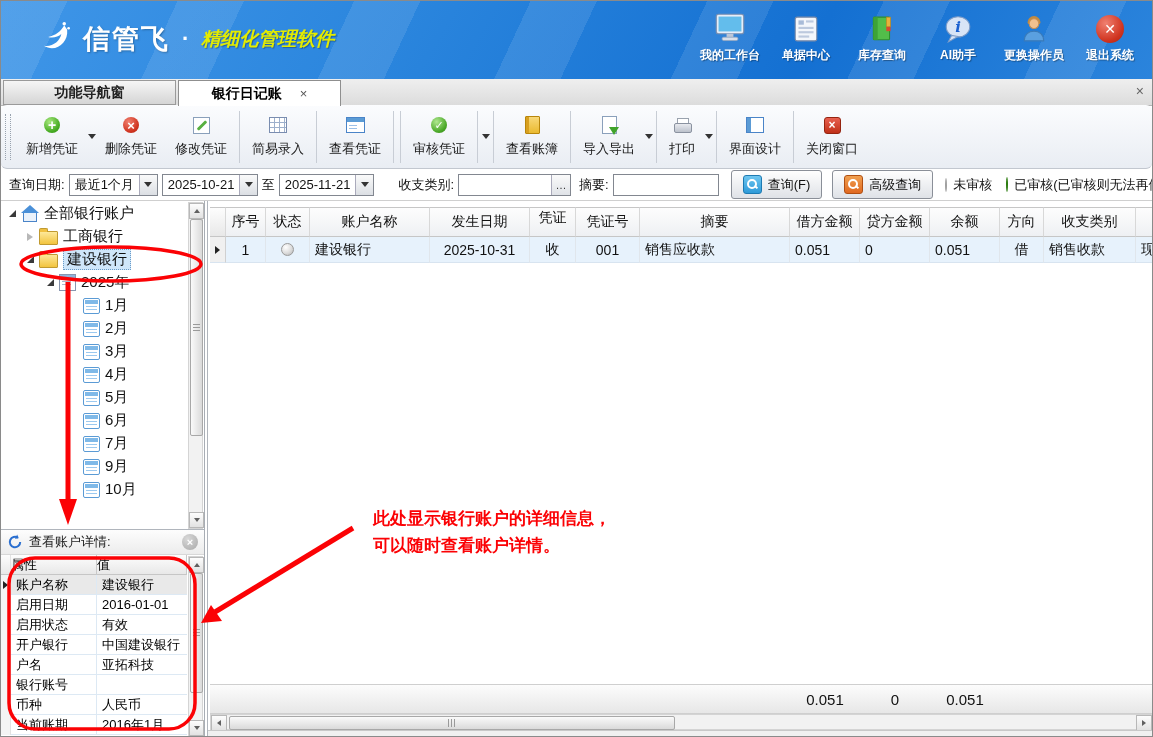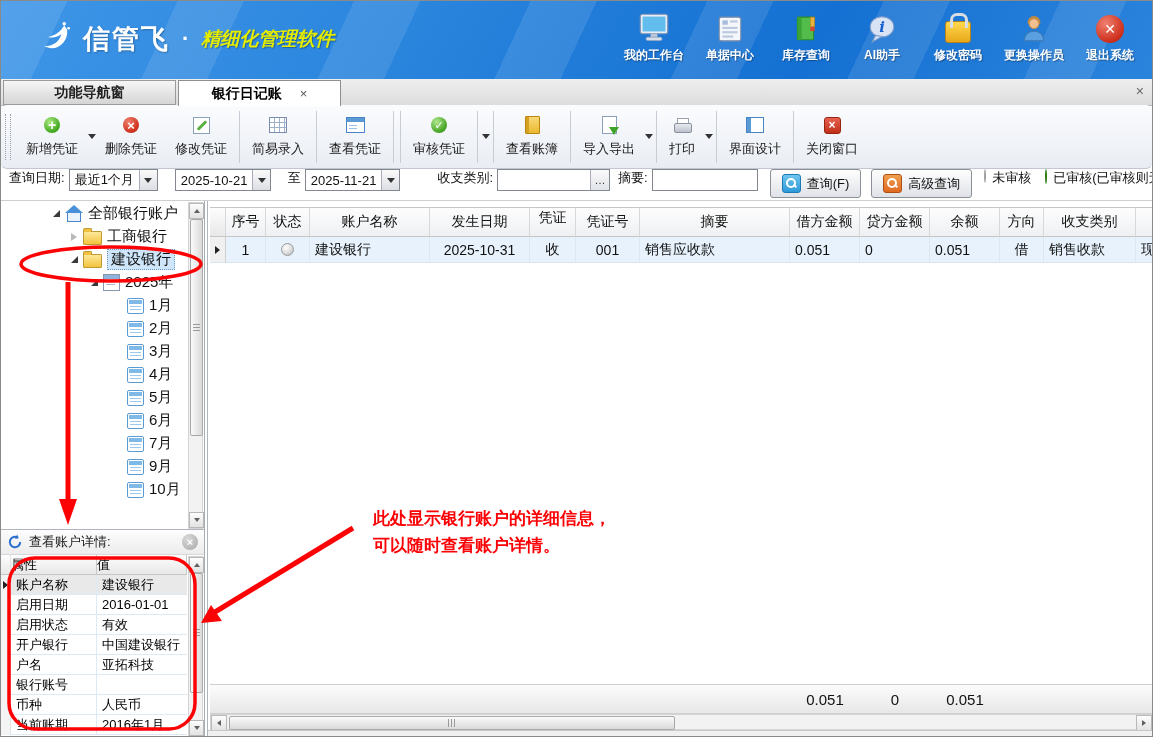--- a/index.html
+++ b/index.html
@@ -70,43 +70,43 @@
   .ic-io{width:13px;height:16px;background:#fff;border:1px solid #8aa0bb;position:relative;}
   .ic-io::after{content:"";position:absolute;right:-3px;bottom:-2px;width:0;height:0;border-left:5px solid transparent;border-right:5px solid transparent;border-top:8px solid #3fa32a;}
   .ic-print{width:17px;height:15px;position:relative;}
   .ic-print::before{content:"";position:absolute;left:3px;top:0;width:10px;height:5px;background:#fff;border:1px solid #9aa2ae;}
   .ic-print::after{content:"";position:absolute;left:0;top:5px;width:16px;height:8px;background:linear-gradient(#e8eaef,#bcc2cc);border:1px solid #8a92a0;border-radius:2px;}
   .ic-layout{width:16px;height:14px;background:#fff;border:1px solid #4a84c8;box-shadow:inset 4px 0 0 #5b9bd5;}
   .ic-closewin{width:15px;height:15px;background:linear-gradient(#e86050,#c03018);border:1px solid #952410;border-radius:3px;display:flex;align-items:center;justify-content:center;color:#fff;font-weight:bold;}
   .ic-closewin::before{content:"×";font-size:12px;line-height:1;}
 
   
-  .filterbar{position:absolute;left:0;top:168px;width:100%;height:32px;box-sizing:border-box;background:#fff;border-bottom:1px solid #cfcfcf;display:flex;align-items:flex-start;padding-left:8px;font-size:13px;color:#111;}
+  .filterbar{position:absolute;left:0;top:168px;width:100%;height:32px;box-sizing:border-box;background:#fff;border-bottom:1px solid #cfcfcf;display:flex;align-items:center;padding-left:8px;font-size:13px;color:#111;}
   .flabel{margin-right:4px;white-space:nowrap;}
-  .combo{display:flex;align-items:center;border:1px solid #828790;height:22px;background:#fff;box-sizing:border-box;margin-right:17px;cursor:pointer;}
+  .combo{display:flex;align-items:center;border:1px solid #828790;height:22px;background:#fff;box-sizing:border-box;margin-right:4px;cursor:pointer;}
   .combo .cv{padding:0 5px;white-space:nowrap;}
   .combo .ca{width:17px;height:20px;border-left:1px solid #aab;background:linear-gradient(#fafafa,#dcdfe4);display:flex;align-items:center;justify-content:center;}
   .tinput{border:1px solid #828790;height:22px;box-sizing:border-box;font-size:13px;padding:0 4px;outline:none;font-family:inherit;}
   .cat-wrap{display:flex;align-items:center;border:1px solid #828790;height:22px;box-sizing:border-box;margin-right:8px;}
   .cat-wrap input{border:none;height:18px;width:88px;outline:none;}
   .dots-btn{width:18px;height:20px;border-left:1px solid #aab;background:linear-gradient(#fafafa,#e0e3e8);display:flex;align-items:center;justify-content:center;font-size:11px;color:#333;cursor:pointer;}
   .btn3d{display:flex;align-items:center;gap:6px;border:1px solid #8a8f98;border-radius:3px;background:linear-gradient(#fefefe,#dfe2e7);height:27px;padding:0 11px;font-size:13px;cursor:pointer;white-space:nowrap;}
   .ic-search,.ic-searcha{width:17px;height:17px;border-radius:3px;position:relative;}
   .ic-search{background:linear-gradient(#6ec6f0,#2e9ad8);border:1px solid #1d7ab2;}
   .ic-searcha{background:linear-gradient(#f0a050,#e06820);border:1px solid #b04f12;}
   .ic-search::before,.ic-searcha::before{content:"";position:absolute;left:3px;top:3px;width:6px;height:6px;border:2px solid #fff;border-radius:50%;}
   .ic-search::after,.ic-searcha::after{content:"";position:absolute;left:10px;top:10px;width:4px;height:2px;background:#fff;transform:rotate(45deg);}
   .sphere{border-radius:50%;display:inline-block;}
   .sp-gray{width:14px;height:14px;background:radial-gradient(circle at 35% 30%,#ffffff,#dcdcdc 55%,#b4b4b4);border:1px solid #a0a0a0;box-sizing:border-box;}
   .sp-green{width:15px;height:15px;background:radial-gradient(circle at 35% 30%,#b8f090,#48b01f 60%,#2f8d12);border:1px solid #2d7d10;box-sizing:border-box;}
   .rlabel{margin:0 14px 0 6px;white-space:nowrap;}
 
   
   .leftcol{position:absolute;left:0;top:200px;width:204px;height:537px;background:#fff;border-right:1px solid #a8adb4;box-sizing:border-box;}
-  .tree{position:absolute;left:0;top:1px;width:218px;height:327px;overflow:hidden;margin-left:44px;}
+  .tree{position:absolute;left:0;top:1px;width:218px;height:327px;overflow:hidden;}
   .titem{height:23px;display:flex;align-items:center;font-size:15px;color:#111;cursor:pointer;white-space:nowrap;}
   .titem .exp{width:14px;display:flex;justify-content:center;}
   .titem .tico{margin:0 5px 0 2px;display:flex;align-items:center;}
   .d0{padding-left:4px;} .d1{padding-left:22px;} .d2{padding-left:42px;} .d3{padding-left:80px;}
   .exp-open{width:0;height:0;border-bottom:7px solid #3a3a3a;border-left:7px solid transparent;}
   .exp-closed{width:0;height:0;border-top:4px solid transparent;border-bottom:4px solid transparent;border-left:6px solid #b8b8b8;}
   .sel-label{background:#cfe6fa;border:1px dotted #6a9cc8;padding:0 3px;}
   .ic-home{width:18px;height:15px;position:relative;}
   .ic-home::before{content:"";position:absolute;left:2px;top:6px;width:12px;height:8px;background:#eaf2fb;border:1px solid #4a84c8;}
   .ic-home::after{content:"";position:absolute;left:0;top:-1px;width:0;height:0;border-left:9px solid transparent;border-right:9px solid transparent;border-bottom:8px solid #4a90d8;}
@@ -225,26 +225,20 @@
       </div>
       <div class="nav-item">
         <span class="nav-ico">
           <svg width="30" height="28" viewBox="0 0 28 26">
               <ellipse cx="14" cy="11" rx="11" ry="9.5" fill="#d8e4f6" stroke="#7d9cc8"></ellipse>
               <polygon points="8,19 5,25 14,20" fill="#d8e4f6" stroke="#7d9cc8"></polygon>
               <text x="14" y="16" font-size="14" font-style="italic" font-weight="bold" fill="#1a5fd0" text-anchor="middle" font-family="'DejaVu Serif',serif">i</text>
             </svg>
         </span>
         <span class="lbl">AI助手</span>
-      </div>
-      <div class="nav-item">
-        <span class="nav-ico">
-            <span class="ic-lock"></span>
-          </span>
-        <span class="lbl">修改密码</span>
       </div>
       <div class="nav-item">
         <span class="nav-ico">
           <svg width="28" height="28" viewBox="0 0 26 26">
               <path d="M7 7a6 6 0 0 1 12 0c0 1-1 2-6 2S7 8 7 7z" fill="#c08a40"></path>
               <circle cx="13" cy="8" r="4.5" fill="#f2c18f" stroke="#c89055"></circle>
               <path d="M4 24c0-6 4-9 9-9s9 3 9 9z" fill="#5aa0e0" stroke="#3a7ab8"></path>
             </svg>
         </span>
         <span class="lbl">更换操作员</span>

